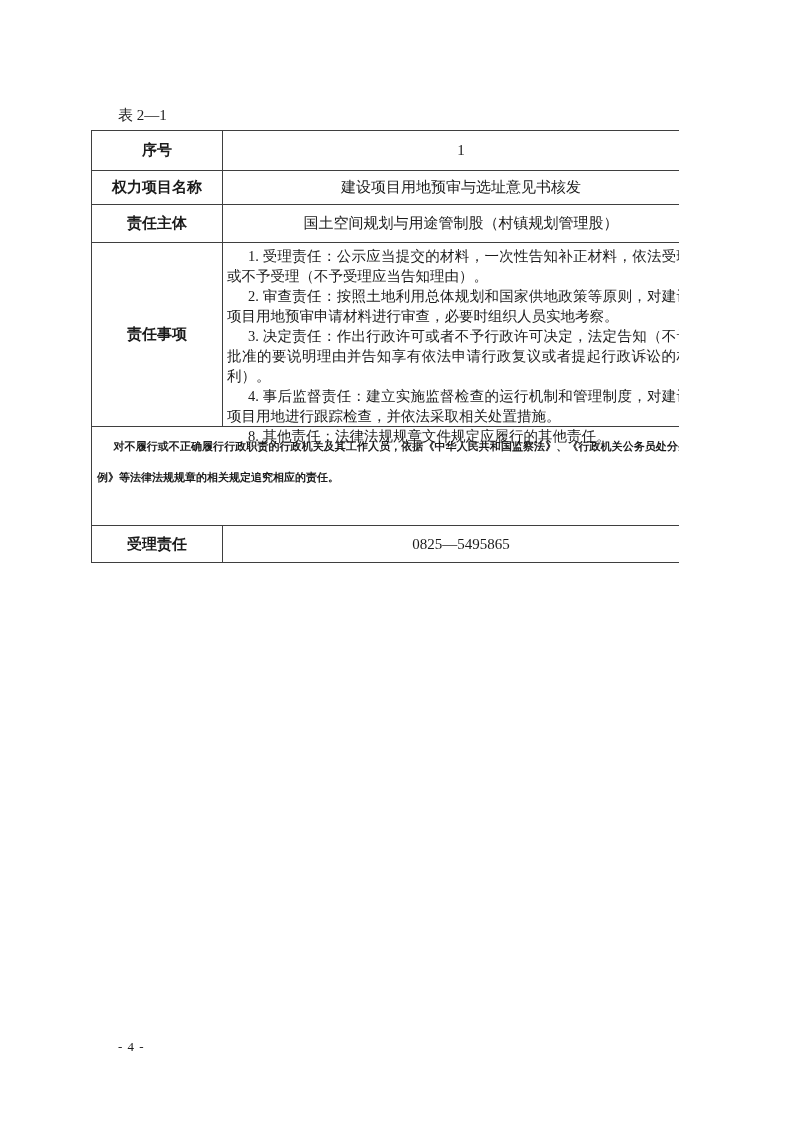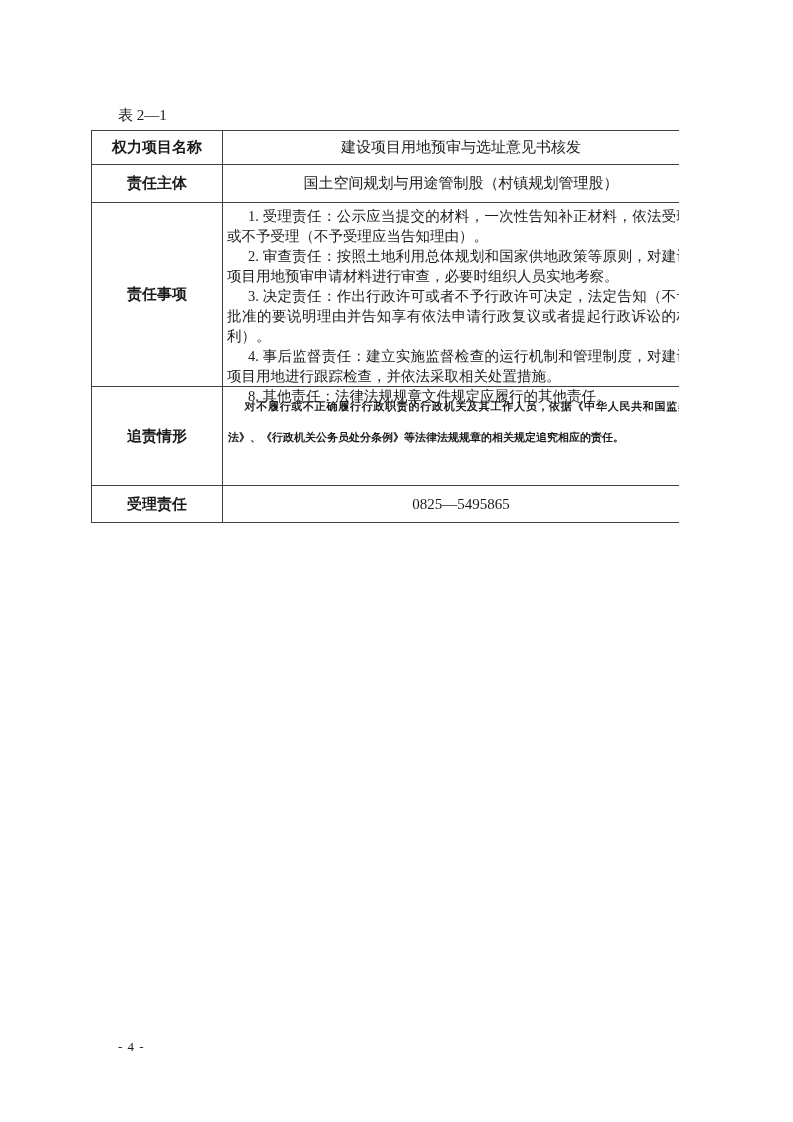--- a/index.html
+++ b/index.html
@@ -90,20 +90,24 @@
 </style>
 </head>
 <body>
 
 <div class="page">
 
   <div class="table-caption">表 2—1</div>
 
   <div class="doc-table">
 
+    <div class="trow h40">
+      <div class="cell-label">序号</div>
+      <div class="cell-value">1</div>
+    </div>
 
 
     <div class="trow h34">
       <div class="cell-label">权力项目名称</div>
       <div class="cell-value">建设项目用地预审与选址意见书核发</div>
     </div>
 
     <div class="trow h38">
       <div class="cell-label">责任主体</div>
       <div class="cell-value">国土空间规划与用途管制股（村镇规划管理股）</div>
@@ -114,21 +118,20 @@
       <div class="cell-value flow">
         <p>1. 受理责任：公示应当提交的材料，一次性告知补正材料，依法受理或不予受理（不予受理应当告知理由）。</p>
         <p>2. 审查责任：按照土地利用总体规划和国家供地政策等原则，对建设项目用地预审申请材料进行审查，必要时组织人员实地考察。</p>
         <p>3. 决定责任：作出行政许可或者不予行政许可决定，法定告知（不予批准的要说明理由并告知享有依法申请行政复议或者提起行政诉讼的权利）。</p>
         <p>4. 事后监督责任：建立实施监督检查的运行机制和管理制度，对建设项目用地进行跟踪检查，并依法采取相关处置措施。</p>
         <p>8. 其他责任：法律法规规章文件规定应履行的其他责任。</p>
       </div>
     </div>
 
     <div class="trow h99">
-      <div class="cell-label">追责情形</div>
       <div class="cell-value flow-bold">对不履行或不正确履行行政职责的行政机关及其工作人员，依据《中华人民共和国监察法》、《行政机关公务员处分条例》等法律法规规章的相关规定追究相应的责任。</div>
     </div>
 
     <div class="trow h36">
       <div class="cell-label">受理责任</div>
       <div class="cell-value">0825—5495865</div>
     </div>
 
   </div>
 

